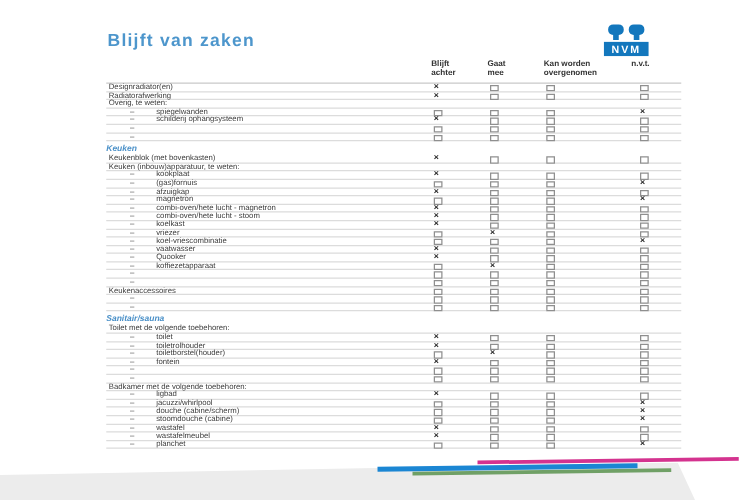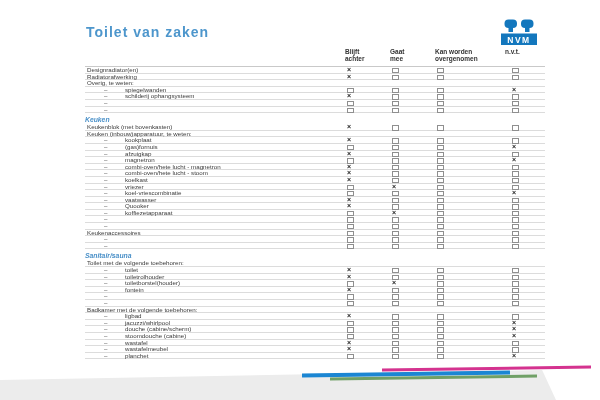--- a/index.html
+++ b/index.html
@@ -6,21 +6,21 @@
   body{
     width:600px;height:400px;position:relative;overflow:hidden;
     background:#ffffff;
     font-family:"Liberation Sans", sans-serif;
     color:#3a3a3a;
   }
   .page-title{
     position:absolute;left:86px;top:24px;
     font-size:14px;font-weight:bold;letter-spacing:1px;
   }
-  .logo{position:absolute;left:501px;top:17px;width:36px;height:28px;}
+  .logo{position:absolute;left:483px;top:17px;width:36px;height:28px;}
   .table{position:absolute;left:85px;top:46px;width:460px;}
   .col-headers{position:relative;height:20px;}
   .col-header{
     position:absolute;top:2px;font-size:6.5px;line-height:7px;
     font-weight:bold;color:#333;white-space:pre-line;
   }
   .hc0{left:260px}.hc1{left:305px}.hc2{left:350px}.hc3{left:420px}
   .rows{border-top:1px solid #c9c9c9;}
   .section-header{
     margin-top:3px;height:8px;line-height:8px;
@@ -48,21 +48,21 @@
   .stripe-blue{left:302px;top:371.5px;width:208px;height:3.6px;z-index:3;}
   .stripe-green{left:330px;top:375.5px;width:207px;height:3.2px;z-index:2;}
   .stripe-magenta{left:382px;top:367px;width:209px;height:3.2px;z-index:4;}
   svg text{font-family:"Liberation Sans", sans-serif;}
 </style>
 </head>
 <body>
 
 <div class="page">
 
-  <div class="page-title" style="color: rgb(77, 150, 204);">Toilet van zaken</div>
+  <div class="page-title" style="color: rgb(77, 150, 204);">Blijft van zaken</div>
 
   <div class="logo">
     <svg viewBox="0 0 36 28" width="36" height="28">
       <rect x="0" y="0" width="36" height="28" fill="#ffffff"></rect>
       <rect x="3.5" y="2.5" width="12.5" height="8.5" rx="4" fill="#1377bd"></rect>
       <rect x="7.5" y="10" width="4.5" height="5" fill="#1377bd"></rect>
       <rect x="20" y="2.5" width="12.5" height="8.5" rx="4" fill="#1377bd"></rect>
       <rect x="24" y="10" width="4.5" height="5" fill="#1377bd"></rect>
       <rect x="0" y="16.5" width="36" height="11.5" fill="#1377bd"></rect>
       <text x="18" y="25.6" font-size="8.5" font-weight="bold" fill="#ffffff" text-anchor="middle" letter-spacing="1.5">NVM</text>

